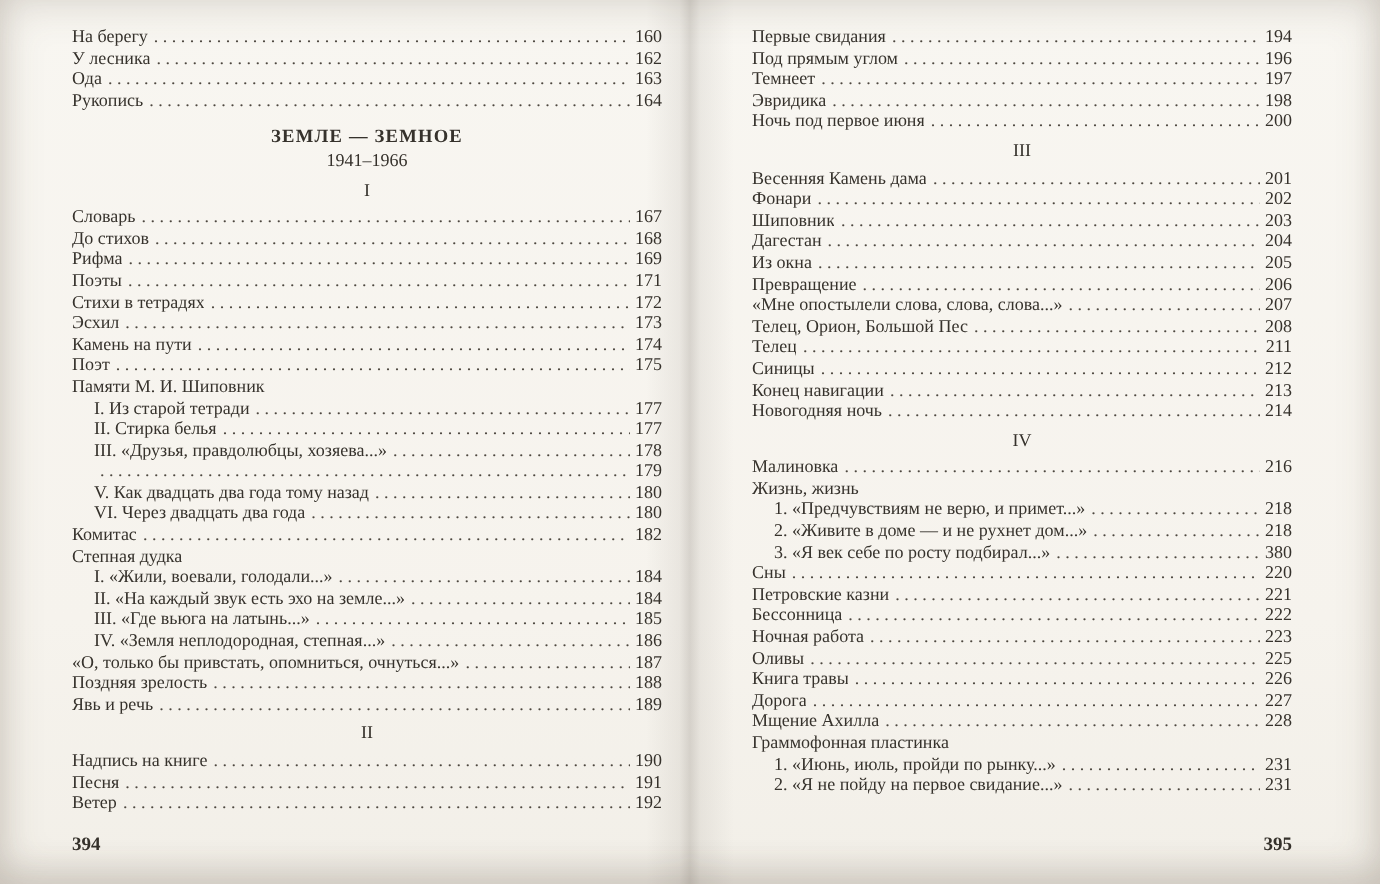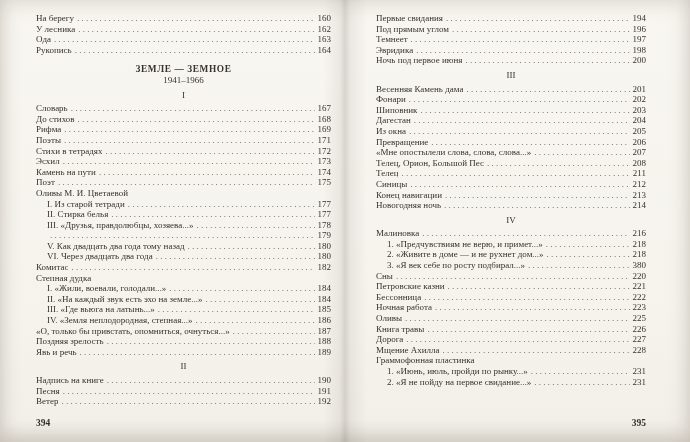--- a/index.html
+++ b/index.html
@@ -100,21 +100,21 @@
         <div class="row">
           <span class="t">Камень на пути</span>
           <span class="dots"></span>
           <span class="pg">174</span>
         </div>
         <div class="row">
           <span class="t">Поэт</span>
           <span class="dots"></span>
           <span class="pg">175</span>
         </div>
-        <div class="cycle">Оливы М. И. Цветаевой</div>
+        <div class="cycle">Памяти М. И. Шиповник</div>
         <div class="row indent">
           <span class="t">I. Из старой тетради</span>
           <span class="dots"></span>
           <span class="pg">177</span>
         </div>
         <div class="row indent">
           <span class="t">II. Стирка белья</span>
           <span class="dots"></span>
           <span class="pg">177</span>
         </div>
@@ -285,20 +285,21 @@
           <span class="t">Новогодняя ночь</span>
           <span class="dots"></span>
           <span class="pg">214</span>
         </div>
         <div class="section">IV</div>
         <div class="row">
           <span class="t">Малиновка</span>
           <span class="dots"></span>
           <span class="pg">216</span>
         </div>
+        <div class="cycle">Жизнь, жизнь</div>
         <div class="row indent">
           <span class="t">1. «Предчувствиям не верю, и примет...»</span>
           <span class="dots"></span>
           <span class="pg">218</span>
         </div>
         <div class="row indent">
           <span class="t">2. «Живите в доме — и не рухнет дом...»</span>
           <span class="dots"></span>
           <span class="pg">218</span>
         </div>

